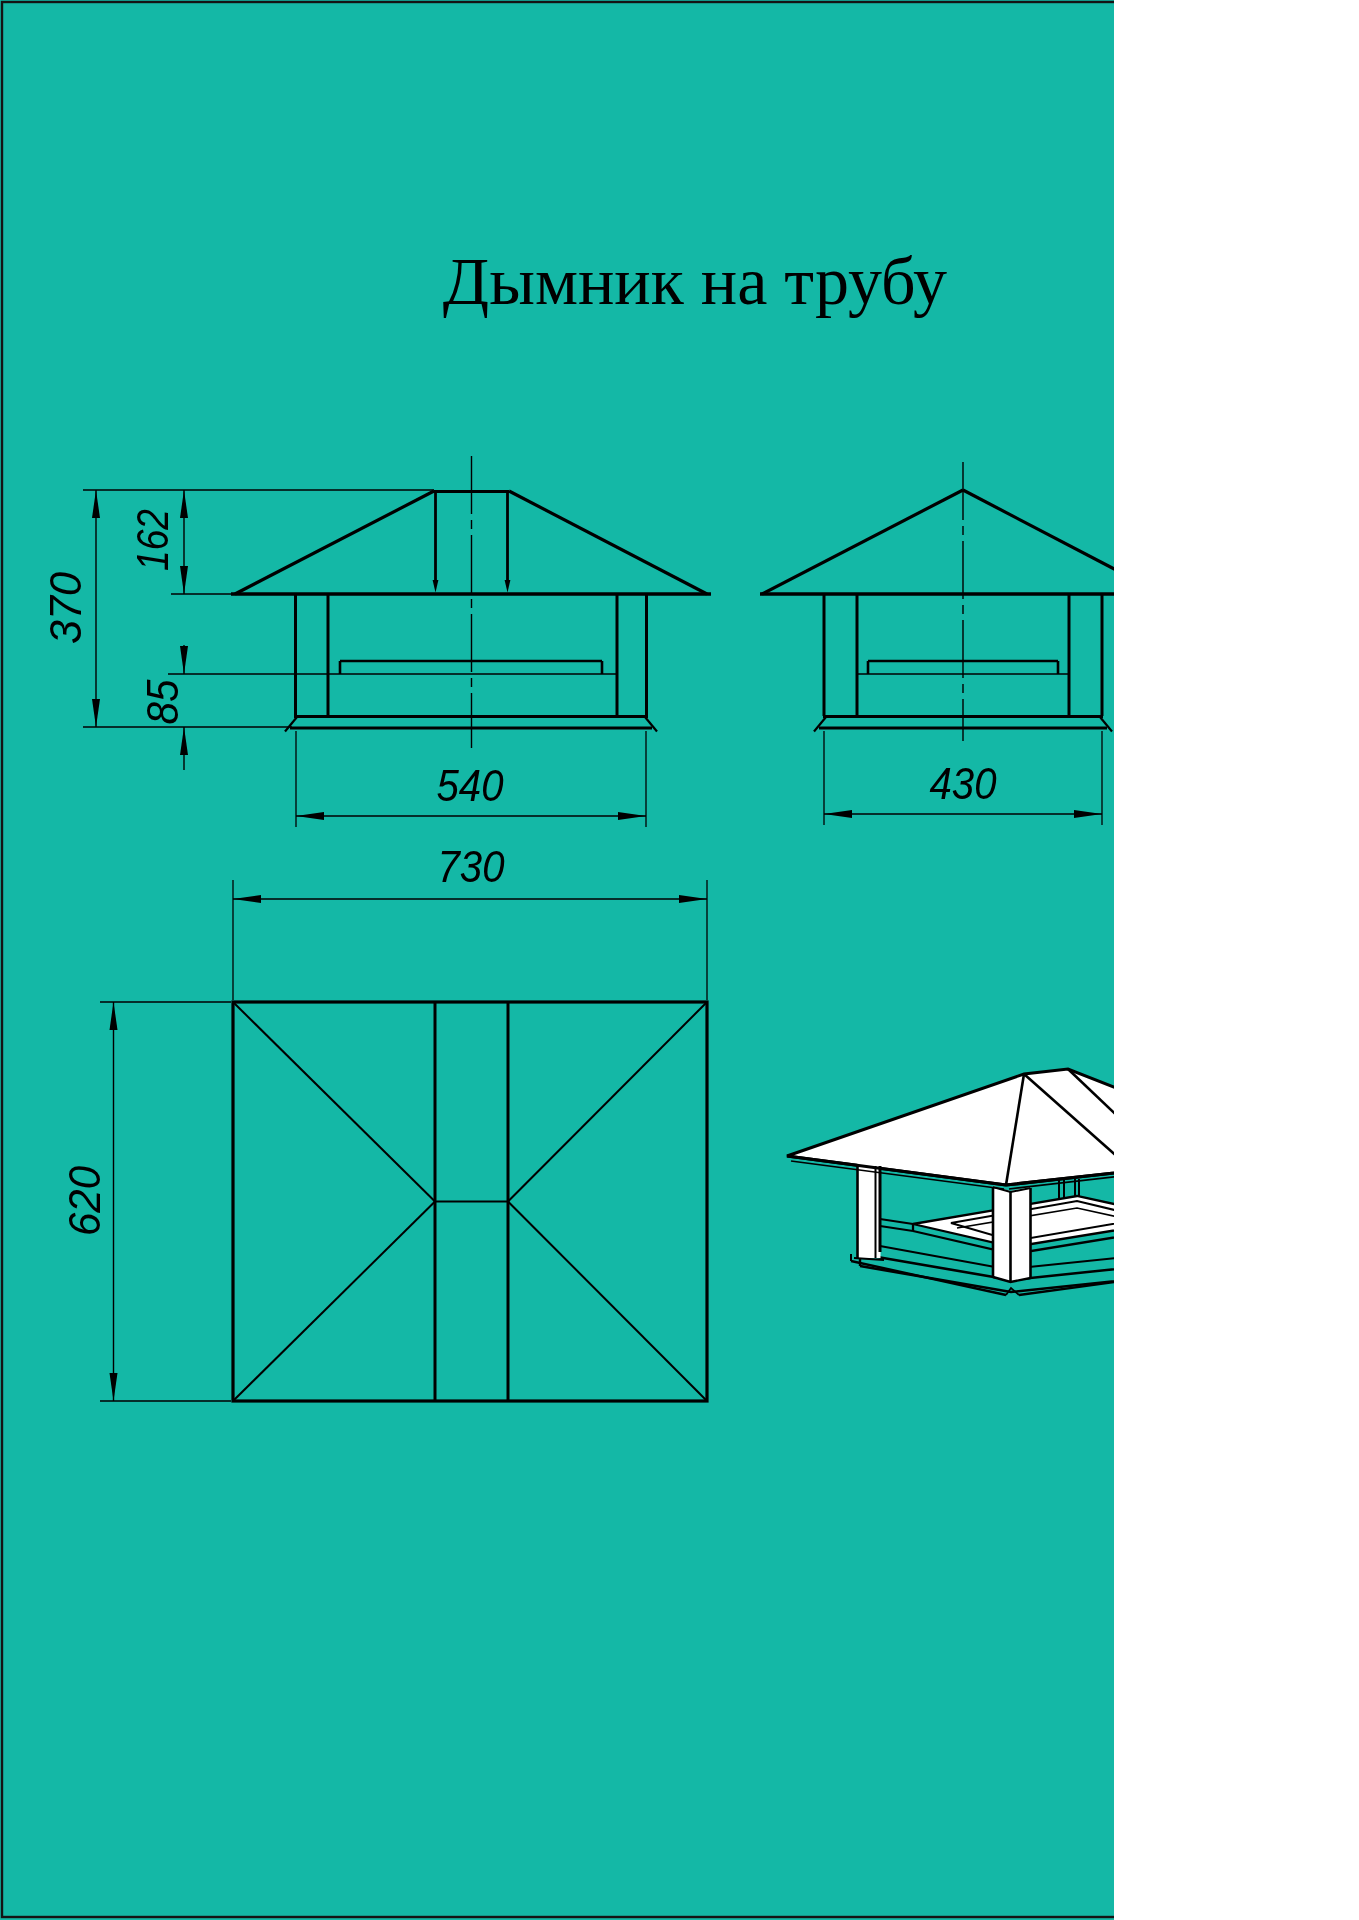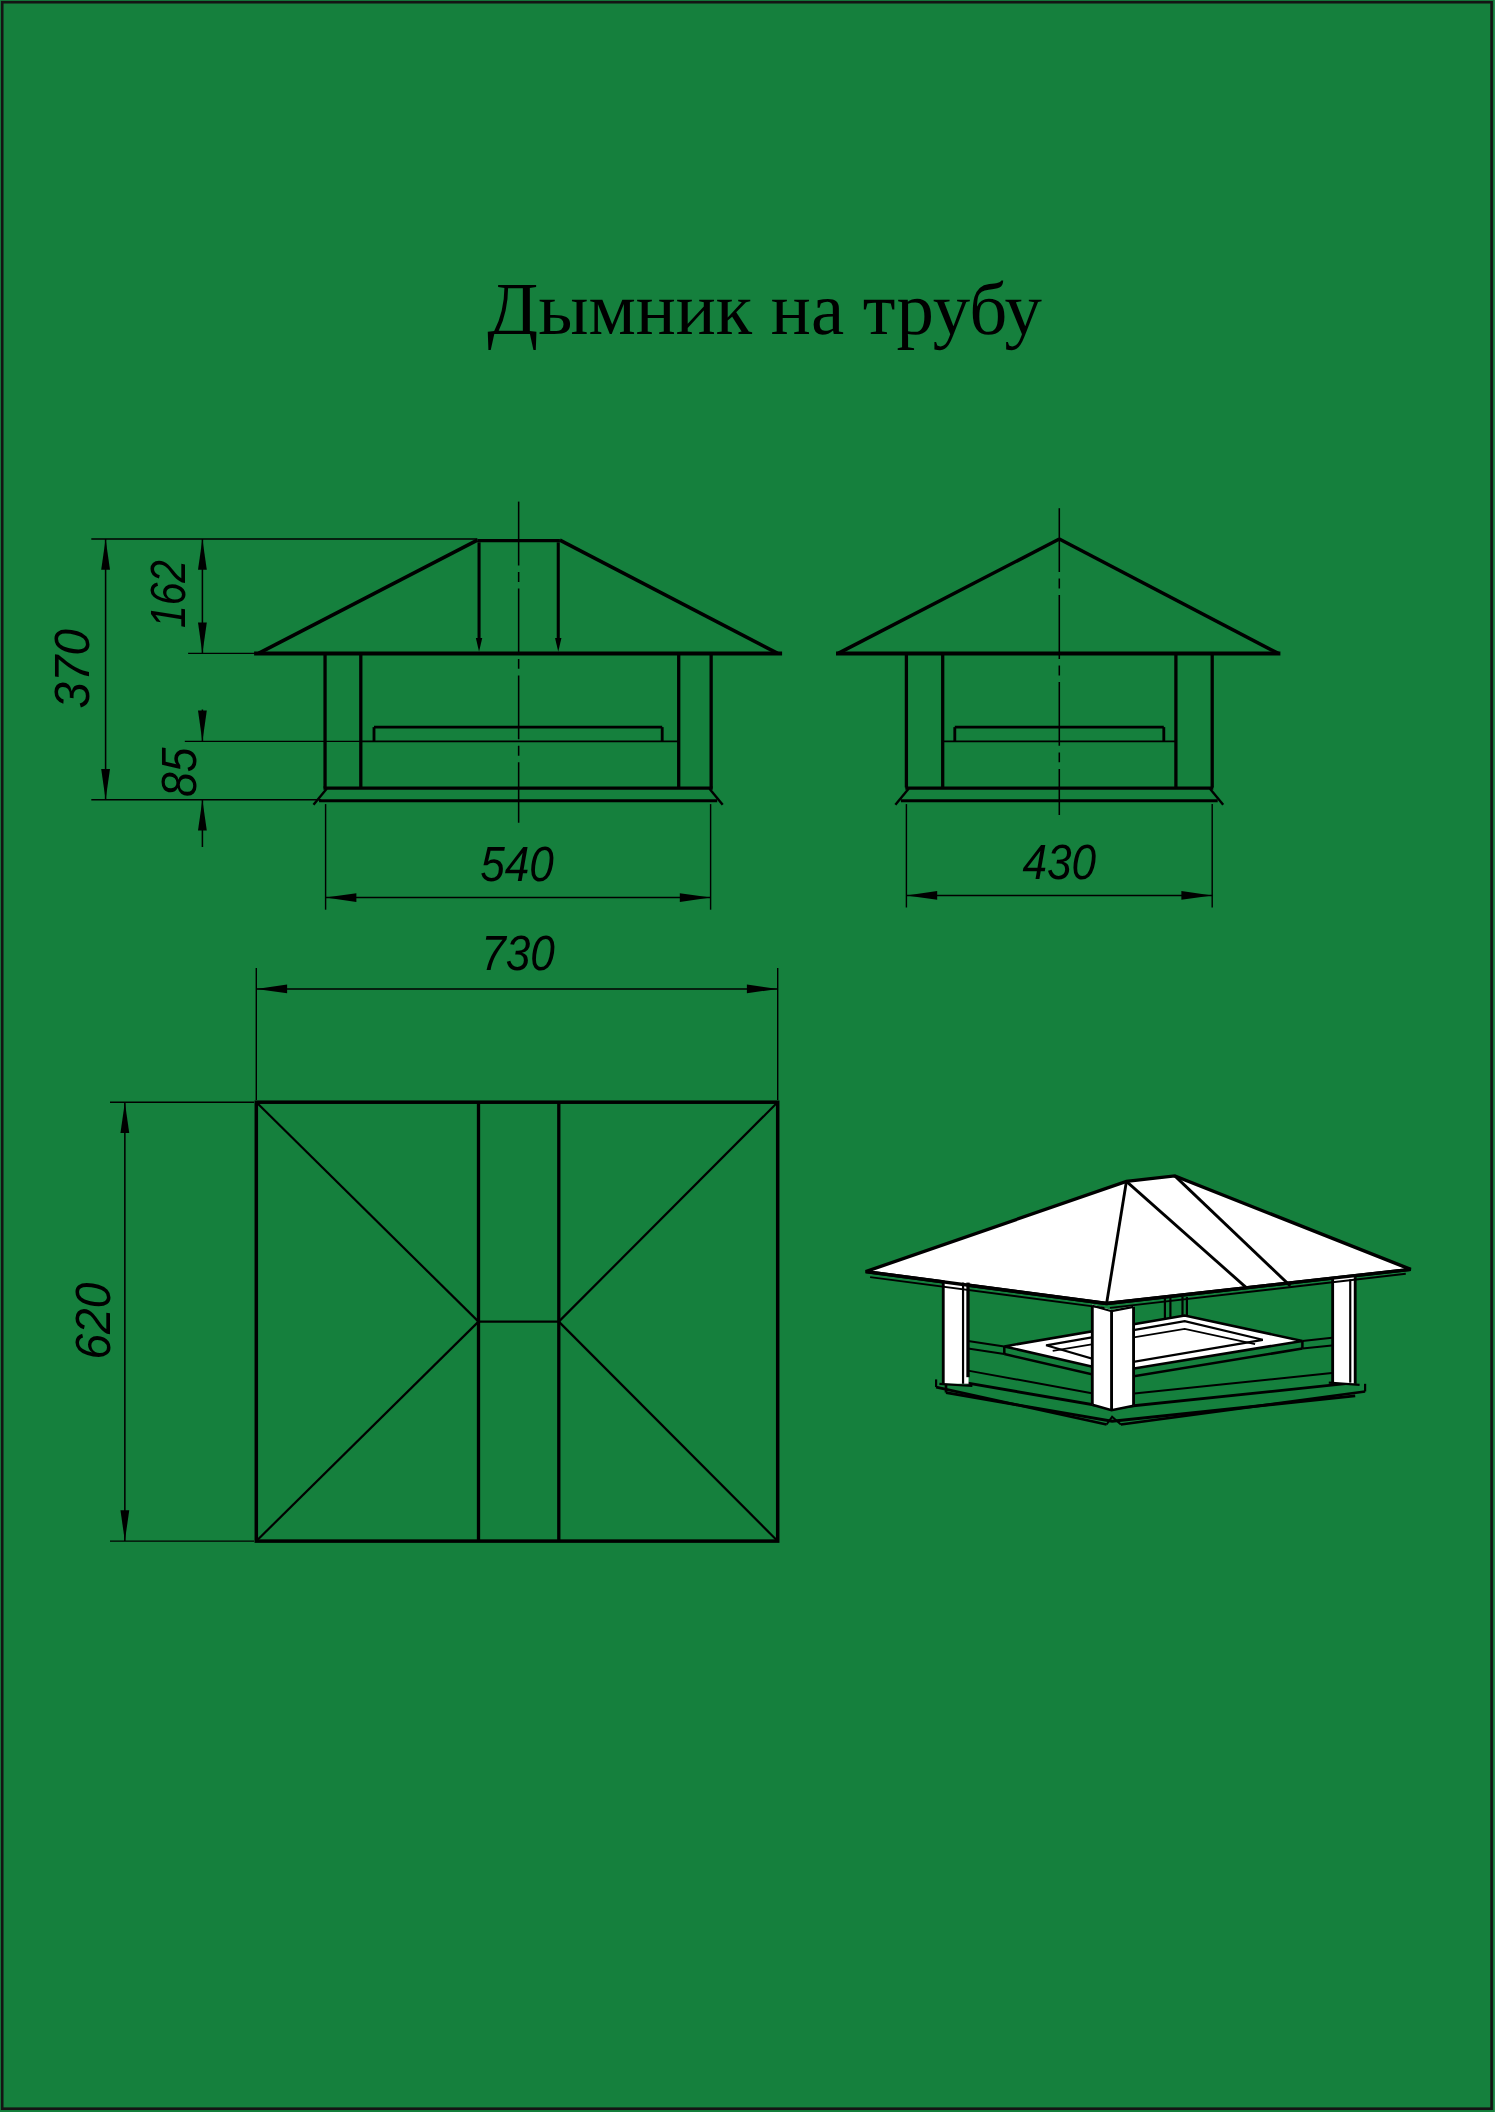--- a/index.html
+++ b/index.html
@@ -1,16 +1,16 @@
 <!DOCTYPE html>
 <html><head>
 <meta charset="utf-8">
 <style>
   html,body{margin:0;padding:0;background:#ffffff;}
-  .page{position:relative;width:1359px;height:1920px;background:#15803d;overflow:hidden;text-align:right;}
+  .page{position:relative;width:1114px;height:1920px;background:#14b8a6;overflow:hidden;text-align:right;}
   svg{position:absolute;left:0;top:0;}
   text{fill:#000;}
   .dim{font-family:"Liberation Sans",sans-serif;font-style:italic;font-size:45px;}
   .title{font-family:"Liberation Serif",serif;font-size:68px;}
 </style>
 </head>
 <body>
 <div class="page">
 <svg width="1359" height="1920" viewBox="0 0 1359 1920" fill="none" stroke="none">
 

